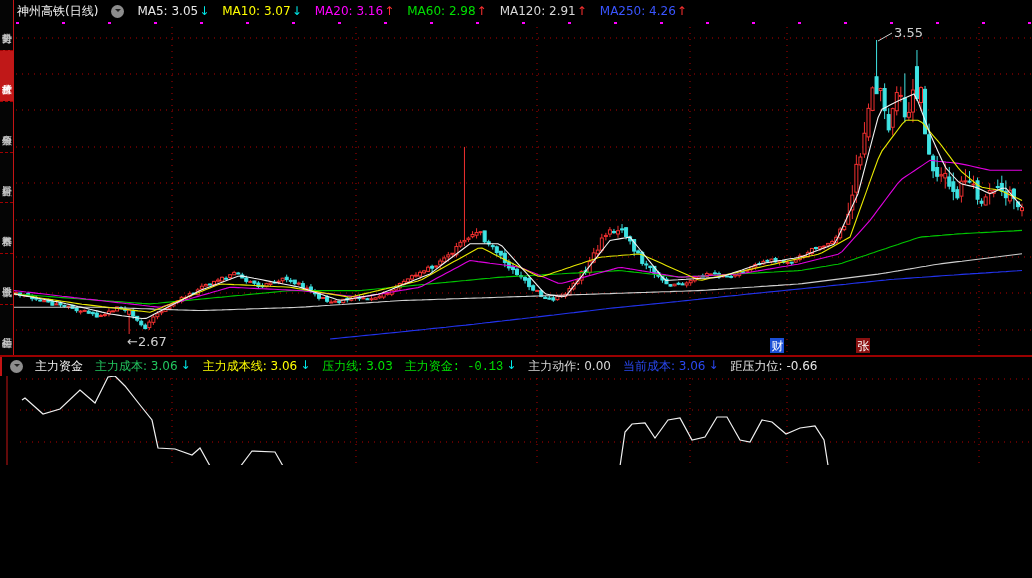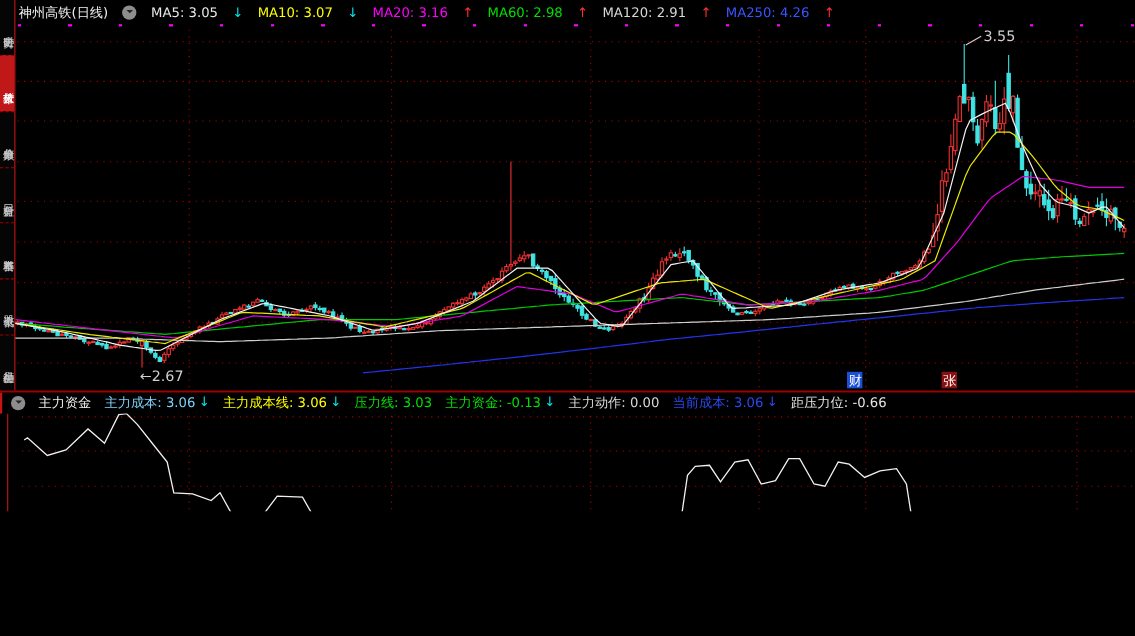--- a/index.html
+++ b/index.html
@@ -13,21 +13,21 @@
   .left-tab span{writing-mode:vertical-rl;text-orientation:upright;font-size:10px;line-height:12px;
                  color:#c8c8c8;white-space:nowrap;letter-spacing:0;}
   .left-tab.active{background:#c01818;}
   .left-tab.active span{color:#fff;}
   
   .top-header{position:absolute;left:14px;top:0;width:1018px;height:22px;display:flex;
               align-items:center;gap:13px;padding-left:3px;font-size:12px;white-space:nowrap;}
   .sym-title{color:#f0f0f0;}
   .drop-icon{width:13px;height:13px;border-radius:50%;background:#8d8d8d;position:relative;display:inline-block;}
   .drop-icon:after{content:"";position:absolute;left:3.5px;top:4px;border:3px solid transparent;border-top-color:#222;}
-  .ma-item{display:inline-flex;gap:13px;}
+  .ma-item{display:inline-flex;gap:1px;}
   .magenta-dots{position:absolute;left:16px;top:22px;width:1016px;height:2px;
      background:repeating-linear-gradient(90deg,#ff00ff 0 3px,transparent 3px 46px);}
   
   .panel-sep{position:absolute;left:0;top:355px;width:1032px;height:2px;background:#9b0000;}
   .panel-header{position:absolute;left:0;top:357px;width:1032px;height:19px;display:flex;
                 align-items:center;gap:12px;padding-left:8px;font-size:12px;white-space:nowrap;
                 border-left:2px solid #c41414;background:#000;}
   .pf{display:inline-flex;gap:3px;}
   .bottom-border{position:absolute;left:0;top:572px;width:1032px;height:2px;background:#b00000;}
   svg{position:absolute;left:0;}
@@ -629,32 +629,32 @@
       </g>
     </svg>
 
   <div class="panel-sep"></div>
 
   <div class="panel-header">
     <span class="drop-icon"></span>
     <span style="color:#f0f0f0">主力资金</span>
     <span id="panelFields" style="display:inline-flex;gap:12px;">
         <span class="pf">
-          <span style="color: #7dd3fc;">主力成本: 3.06</span>
+          <span style="color: #22c55e;">主力成本: 3.06</span>
           <span style="color: rgb(0, 232, 232);">↓</span>
         </span>
         <span class="pf">
           <span style="color: rgb(255, 255, 0);">主力成本线: 3.06</span>
           <span style="color: rgb(0, 232, 232);">↓</span>
         </span>
         <span class="pf">
           <span style="color: rgb(0, 224, 0);">压力线: 3.03</span>
         </span>
         <span class="pf">
-          <span style="color: rgb(0, 224, 0);">主力资金: -0.13</span>
+          <span style="color: rgb(0, 224, 0); font-family: Liberation Mono, monospace;">主力资金: -0.13</span>
           <span style="color: rgb(0, 232, 232);">↓</span>
         </span>
         <span class="pf">
           <span style="color: rgb(216, 216, 216);">主力动作: 0.00</span>
         </span>
         <span class="pf">
           <span style="color: rgb(42, 72, 240);">当前成本: 3.06</span>
           <span style="color: rgb(42, 72, 240);">↓</span>
         </span>
         <span class="pf">

